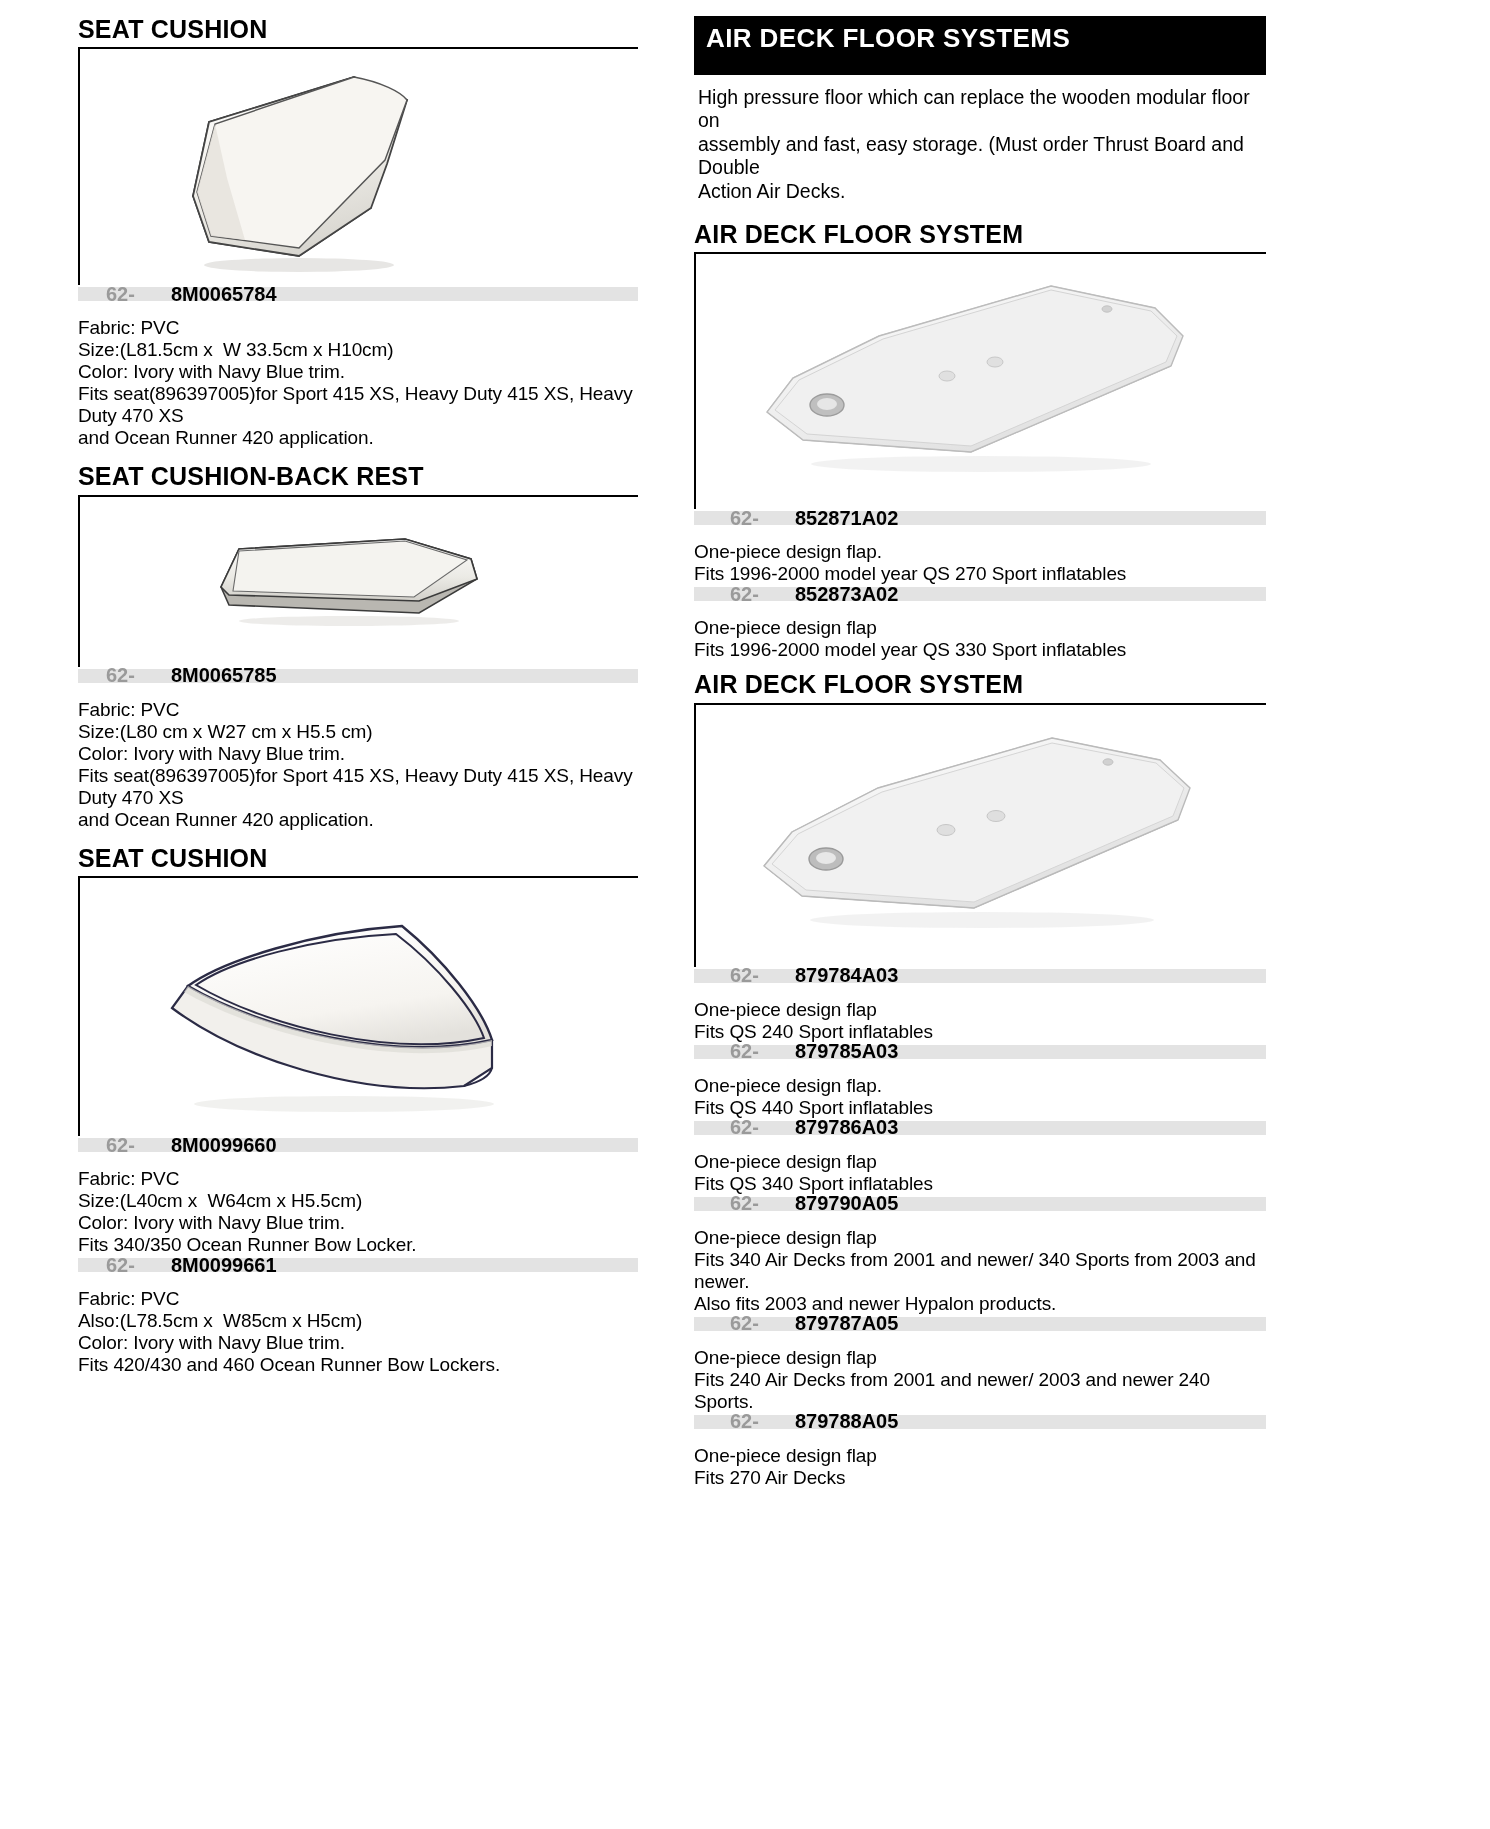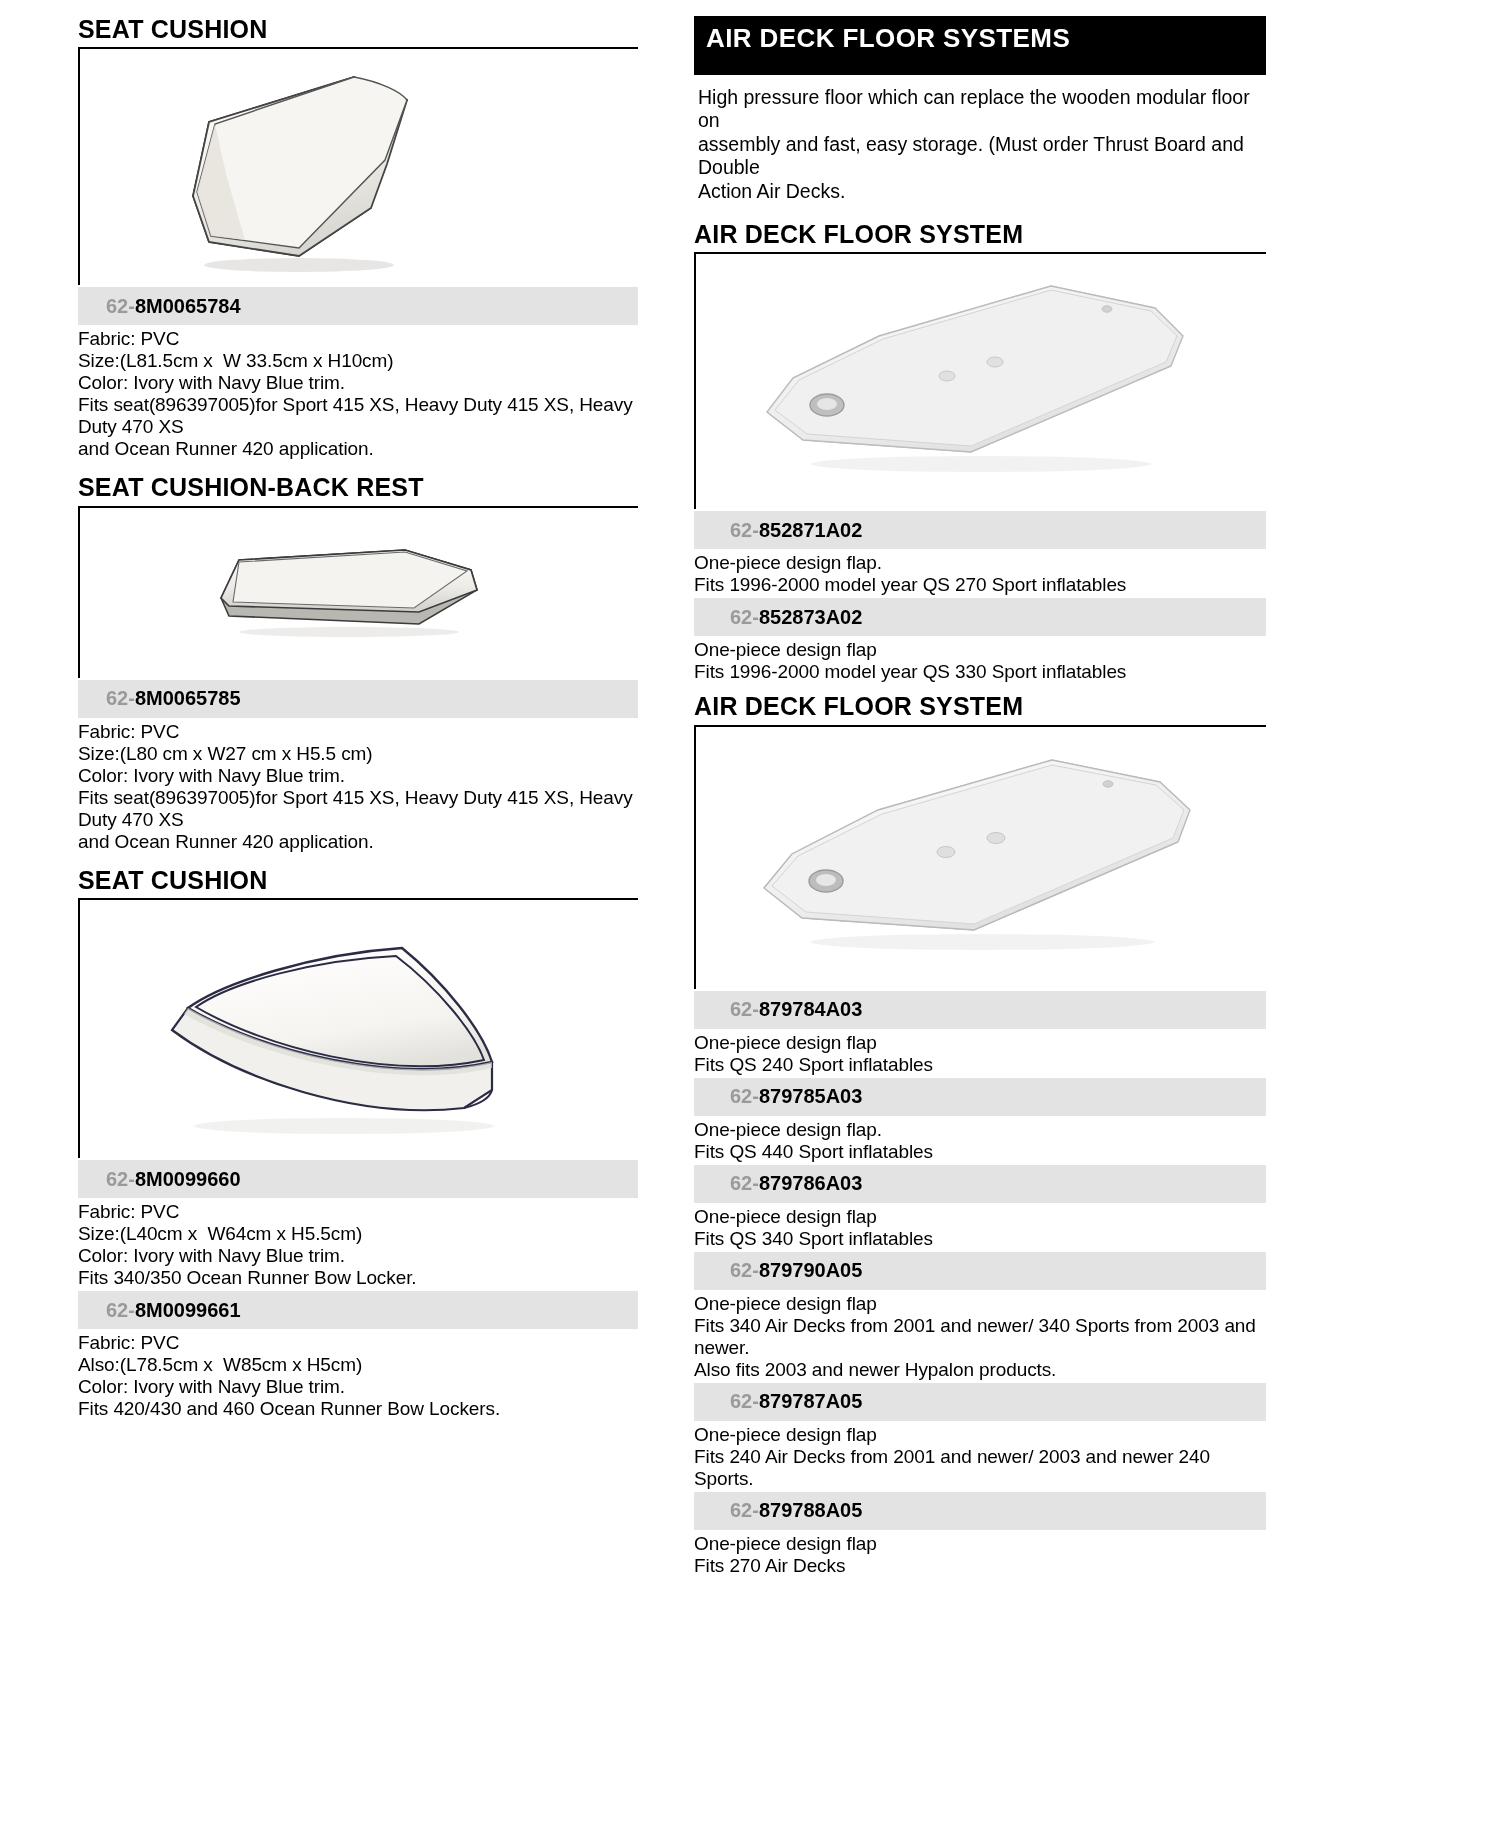--- a/index.html
+++ b/index.html
@@ -46,34 +46,35 @@
   }
   .photo-inner{
     position:relative;width:100%;height:100%;
     display:flex;align-items:center;justify-content:center;
     overflow:hidden;
   }
 
   
   .pn-bar{
     background:#e3e3e3;
-    height:38px;
+    height:14px;
     display:flex;align-items:center;
     font-size:20px;font-weight:bold;
     margin-top:2px;
+    gap:36px;
   }
   .pn-bar .pfx{color:#9a9a9a;font-weight:bold;}
   .pn-bar .num{color:#000;font-weight:bold;}
   .pn-left{padding-left:28px;}
   .pn-right{padding-left:36px;}
 
   
   .desc{
     font-size:19px;line-height:1.16;
-    padding-top:3px;
+    padding-top:16px;
     letter-spacing:-0.1px;
   }
   .desc .ln{display:block;white-space:pre-wrap;}
   .s10{height:10px;}
   .s14{height:14px;}
   .s18{height:18px;}
 
   
   .intro{
     font-size:19.5px;line-height:1.2;

